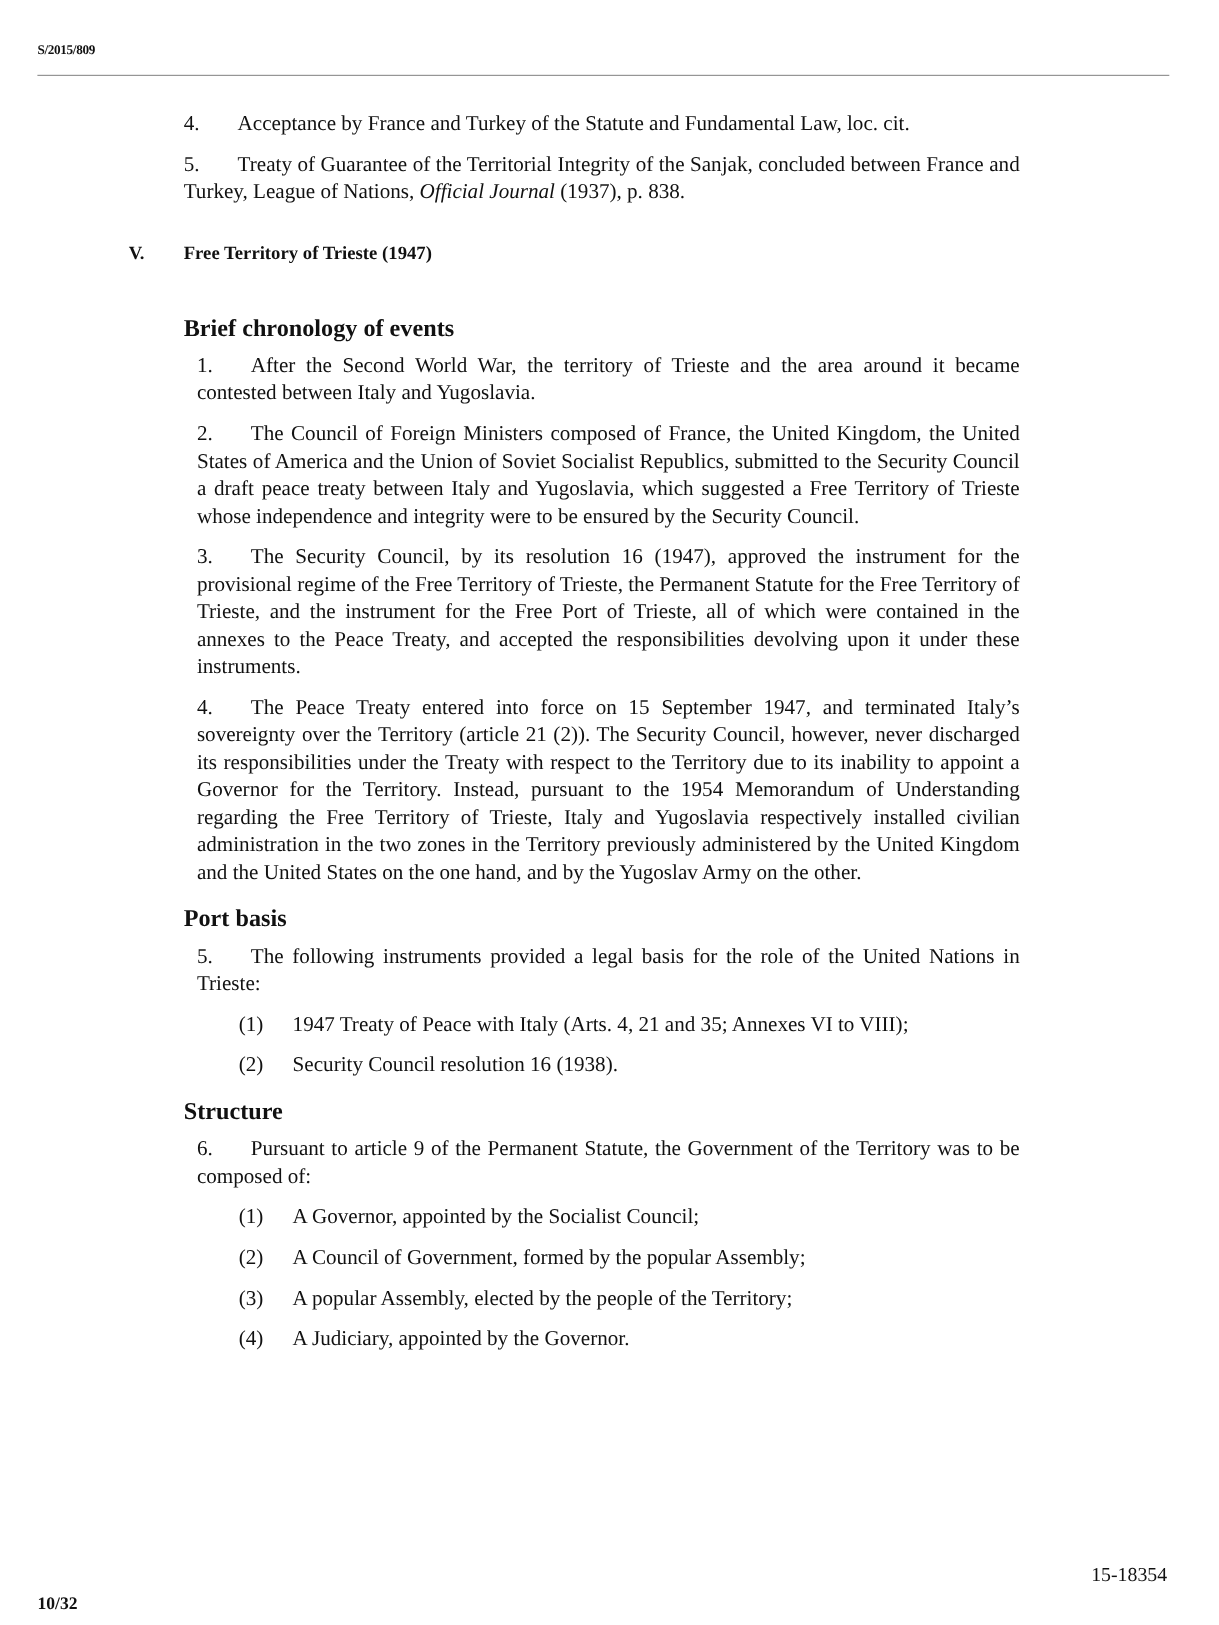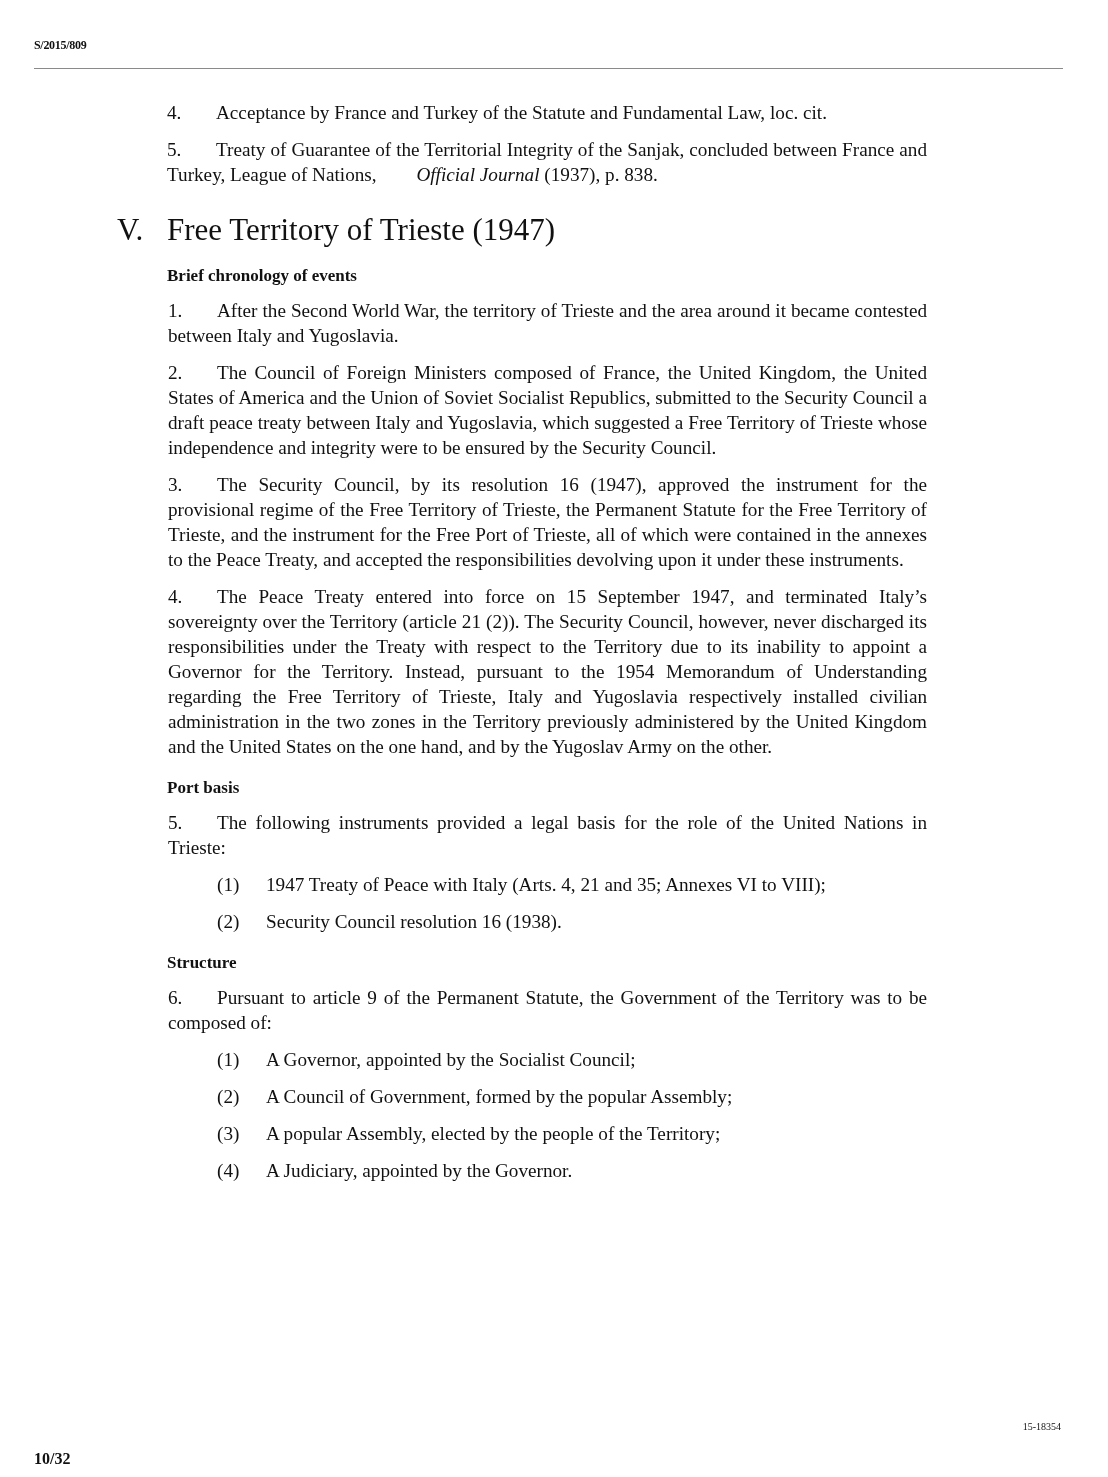--- a/index.html
+++ b/index.html
@@ -1,32 +1,32 @@
 <!DOCTYPE html>
 <html><head>
 <meta charset="utf-8">
 <style>
   html, body { margin:0; padding:0; background:#ffffff; }
   body { width:1108px; height:1477px; position:relative; overflow:hidden;
          font-family:"Liberation Serif", serif; color:#111; }
   .hdr-sym { position:absolute; left:34px; top:38px; font-weight:bold; font-size:12px; letter-spacing:-0.3px; }
   .hdr-rule { position:absolute; left:34px; top:68px; width:1029px; height:0; border-top:1.5px solid #8a8a8a; }
   .body { position:absolute; left:167px; top:100px; width:760px; font-size:19.2px; line-height:25px; }
-  p.para { margin:0 0 12px 1px; text-align:justify; }
+  p.para { margin:0 0 12px 12px; text-align:justify; }
   .num { display:inline-block; width:49px; }
   .fn { margin:0 0 12px 0; text-align:justify; }
-  h2.sec { position:relative; margin:28px 0 18px -50px; font-size:31px; font-weight:normal; line-height:30px; }
+  h2.sec { position:relative; margin:28px 0 40px -50px; font-size:17px; font-weight:bold; line-height:30px; }
   h2.sec .sec-num { display:inline-block; width:50px; }
-  h3.sub { margin:16px 0 10px 0; font-size:17px; font-weight:bold; line-height:25px; }
+  h3.sub { margin:16px 0 10px 0; font-size:22px; font-weight:bold; line-height:25px; }
   .sub-list { margin:0 0 12px 0; padding:0; list-style:none; }
   .sub-list li { margin:0 0 12px 50px; }
   .sub-list .lbl { display:inline-block; width:49px; }
   .footer-page { position:absolute; left:34px; top:1421px; font-weight:bold; font-size:16px;margin-top:29px; }
-  .footer-code { position:absolute; right:47px; top:1421px; font-size:10px; }
-  i { font-style:italic;margin-left:35px; }
+  .footer-code { position:absolute; right:47px; top:1421px; font-size:18px; }
+  i { font-style:italic; }
 </style>
 </head>
 <body>
 
 <div class="hdr-sym">S/2015/809</div>
 <div class="hdr-rule"></div>
 
 <div class="body">
   <p class="fn"><span class="num">4.</span><span>Acceptance by France and Turkey of the Statute and Fundamental Law, loc. cit.</span></p>
   <p class="fn"><span class="num">5.</span><span>Treaty of Guarantee of the Territorial Integrity of the Sanjak, concluded between France and Turkey, League of Nations, </span><i>Official Journal</i><span> (1937), p. 838.</span></p>

